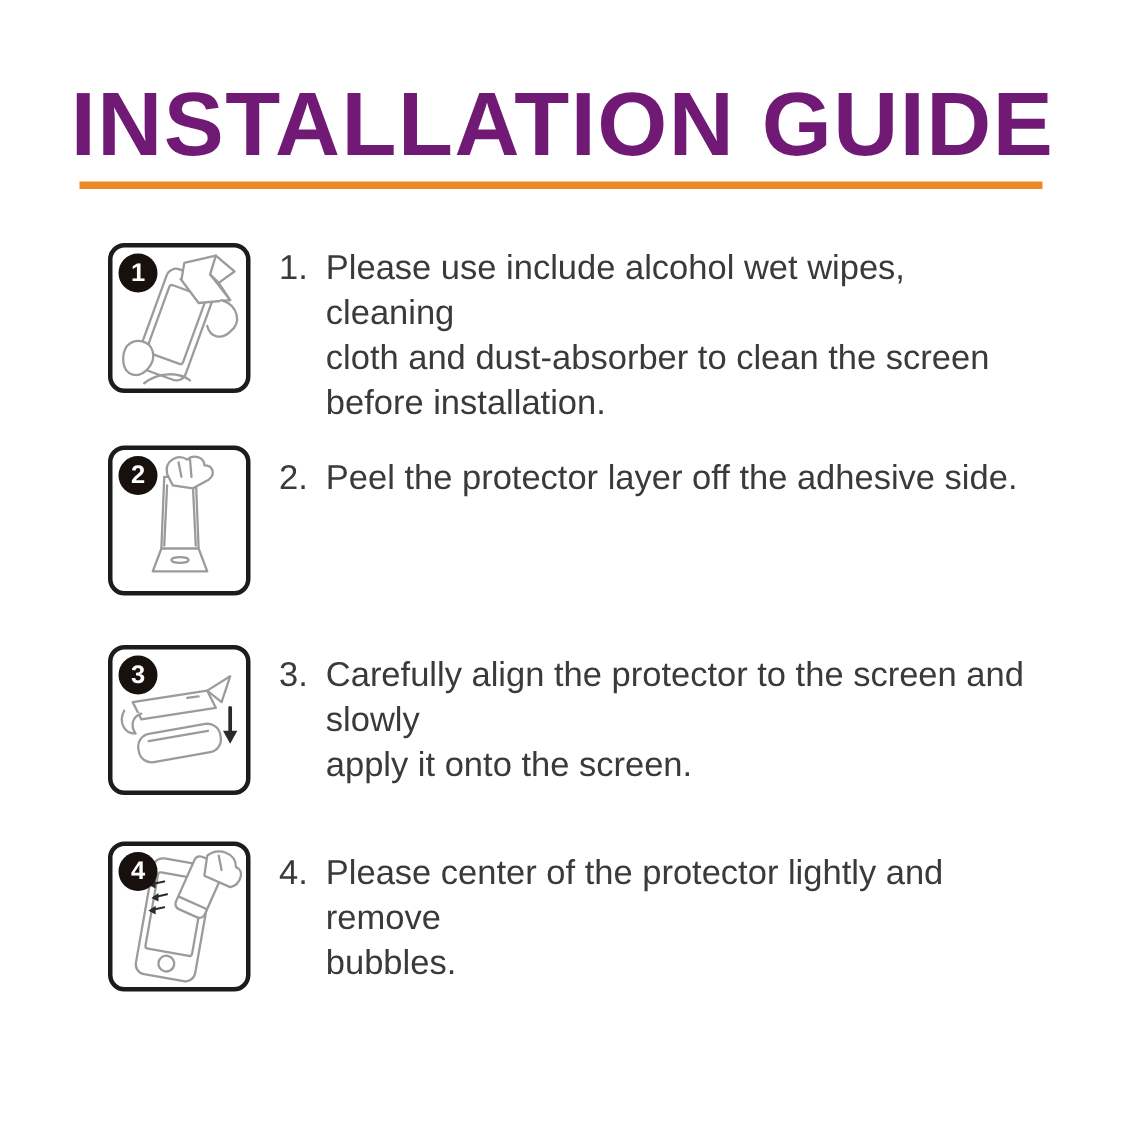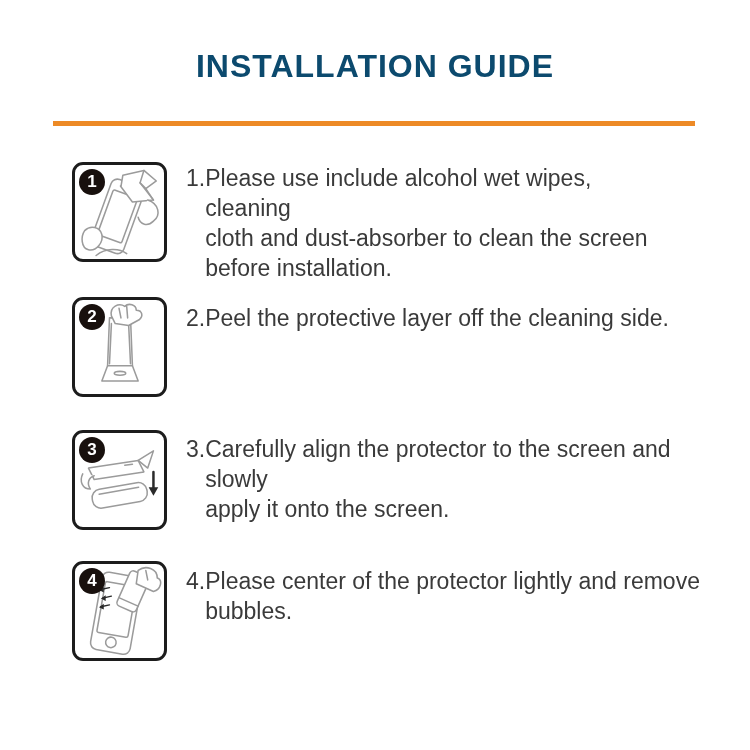--- a/index.html
+++ b/index.html
@@ -7,22 +7,22 @@
     width:750px;height:750px;
     background:#ffffff;
     font-family:"Liberation Sans","DejaVu Sans",sans-serif;
     position:relative;
     overflow:hidden;
   }
   .page{position:absolute;inset:0;background:#ffffff;}
   .title{
     position:absolute;left:0;top:48px;width:750px;
     text-align:center;
-    font-size:32px;font-weight:bold;letter-spacing:1px;
-    color:#0c4a6e;
+    font-size:60px;font-weight:bold;letter-spacing:1px;
+    color:#701a75;
   }
   .divider{
     position:absolute;left:53px;top:121px;
     width:642px;height:5px;background:#ed8a26;
   }
   .step-box{
     position:absolute;left:72px;width:95px;height:100px;
     border:3px solid #1c1c1c;border-radius:11px;
     background:#ffffff;box-sizing:border-box;
   }
@@ -33,21 +33,21 @@
     font-size:17px;font-weight:bold;
     display:flex;align-items:center;justify-content:center;
   }
   .art{position:absolute;left:2px;top:2px;}
   .step-text{
     position:absolute;left:186px;
     display:flex;align-items:flex-start;
     color:#3a3a3a;font-size:23px;line-height:30px;
   }
   .step-num{white-space:nowrap;}
-  .step-body{white-space:pre-line;}
+  .step-body{white-space:pre-line;margin-left:12px;}
   .box1{top:162px}.box2{top:297px}.box3{top:430px}.box4{top:561px}
   .txt1{top:163px;width:490px}
   .txt2{top:303px;width:520px}
   .txt3{top:434px;width:520px}
   .txt4{top:566px;width:520px}
   svg .ln{fill:none;stroke:#9b9b9b;stroke-width:1.6;stroke-linecap:round;stroke-linejoin:round;}
   svg .lnf{fill:#ffffff;stroke:#9b9b9b;stroke-width:1.6;stroke-linecap:round;stroke-linejoin:round;}
   svg .dark{stroke:#2a2a2a;}
   svg .darkf{fill:#2a2a2a;stroke:none;}
 </style>
@@ -91,21 +91,21 @@
       <ellipse class="ln" cx="45" cy="74" rx="6" ry="2"></ellipse>
       <path class="ln" d="M56,16 L66,9"></path>
       <path class="lnf" d="M36,14 C34,4 44,0 50,4 C54,0 62,2 62,8 C68,8 70,14 65,18 L54,24 L40,22 Z"></path>
       <path class="ln" d="M44,6 L46,16"></path>
       <path class="ln" d="M52,4 L53,16"></path>
     </svg>
     <div class="badge">2</div>
   </div>
   <div class="step-text txt2">
     <span class="step-num">2.</span>
-    <div class="step-body">Peel the protective layer off the cleaning side.</div>
+    <div class="step-body">Peel the protector layer off the adhesive side.</div>
   </div>
 
   <div class="step-box box3">
     <svg class="art" width="86" height="91" viewBox="0 0 90 94">
       <g transform="rotate(-10 48 64)">
         <rect class="lnf" x="16" y="52" width="58" height="20" rx="9"></rect>
         <line class="ln" x1="24" y1="57" x2="66" y2="57"></line>
       </g>
       <path class="lnf" d="M12,34 L64,26 L70,38 L18,46 Z"></path>
       <line class="ln" x1="50" y1="31" x2="58" y2="30"></line>

